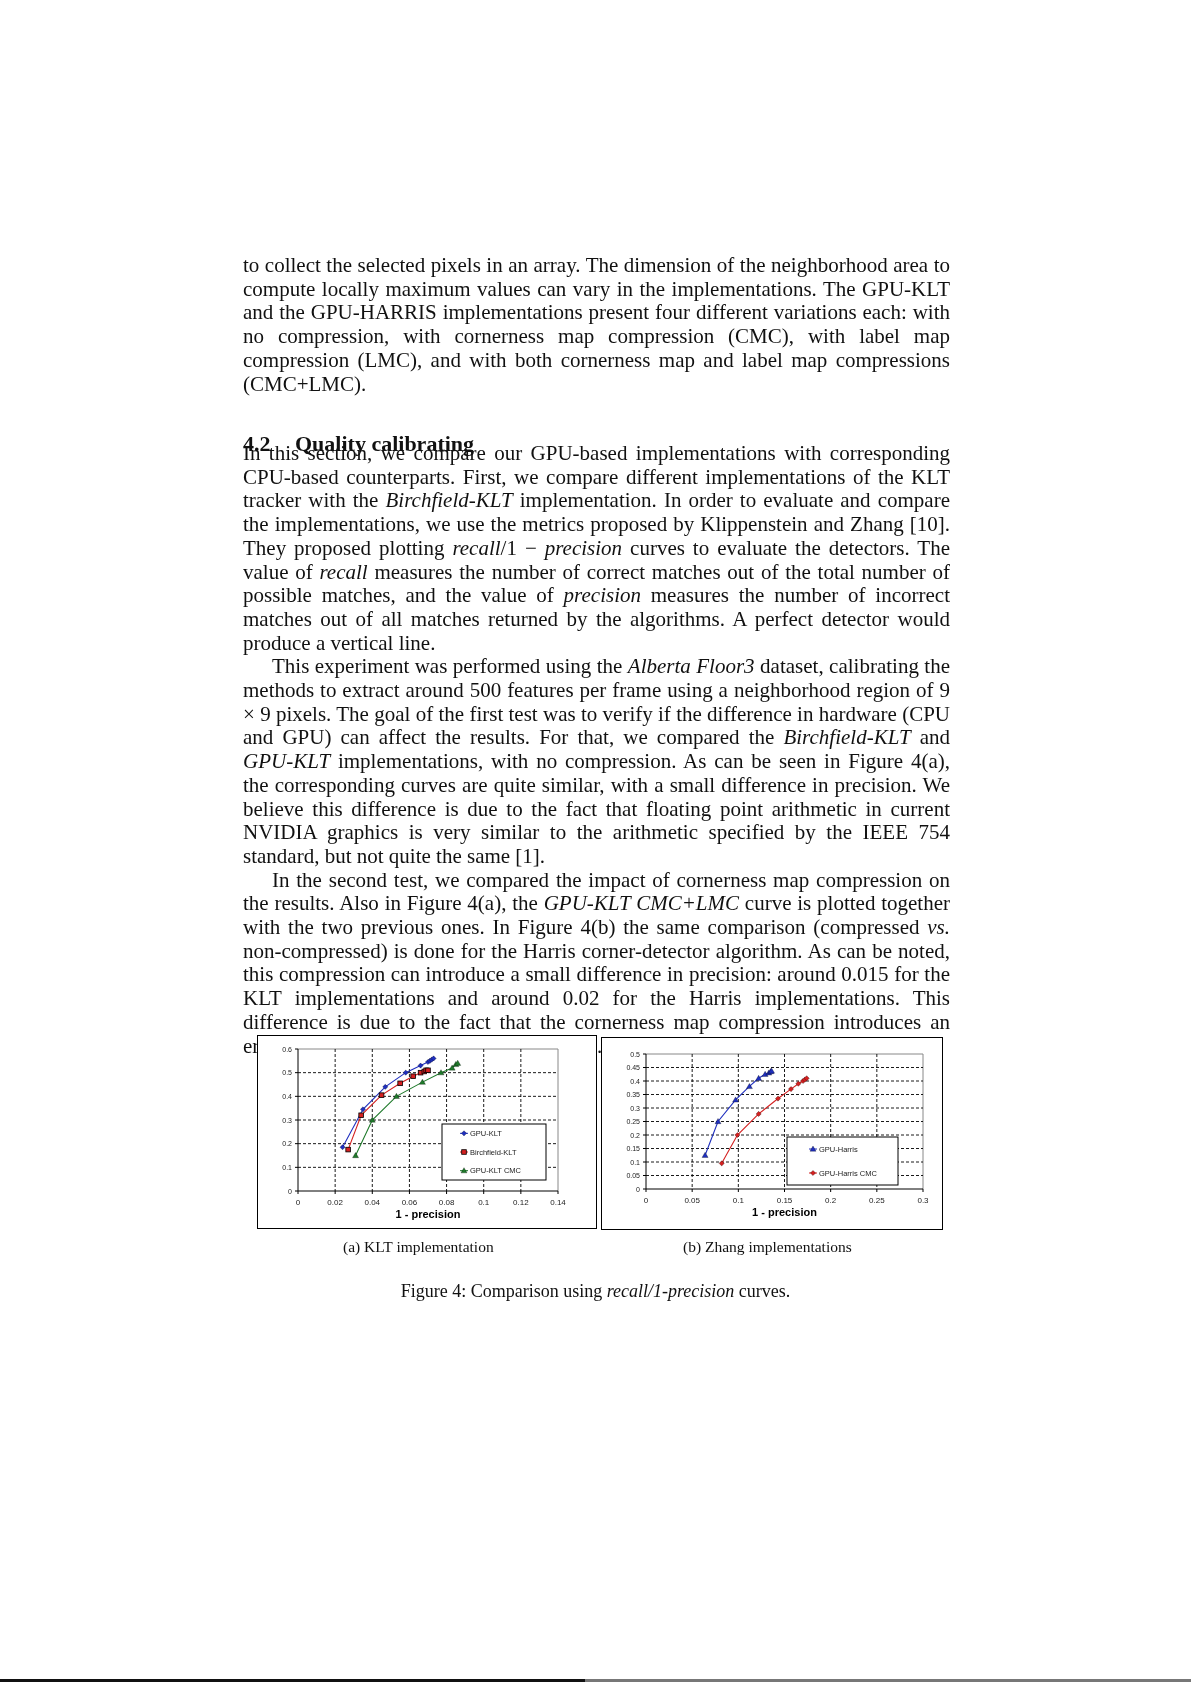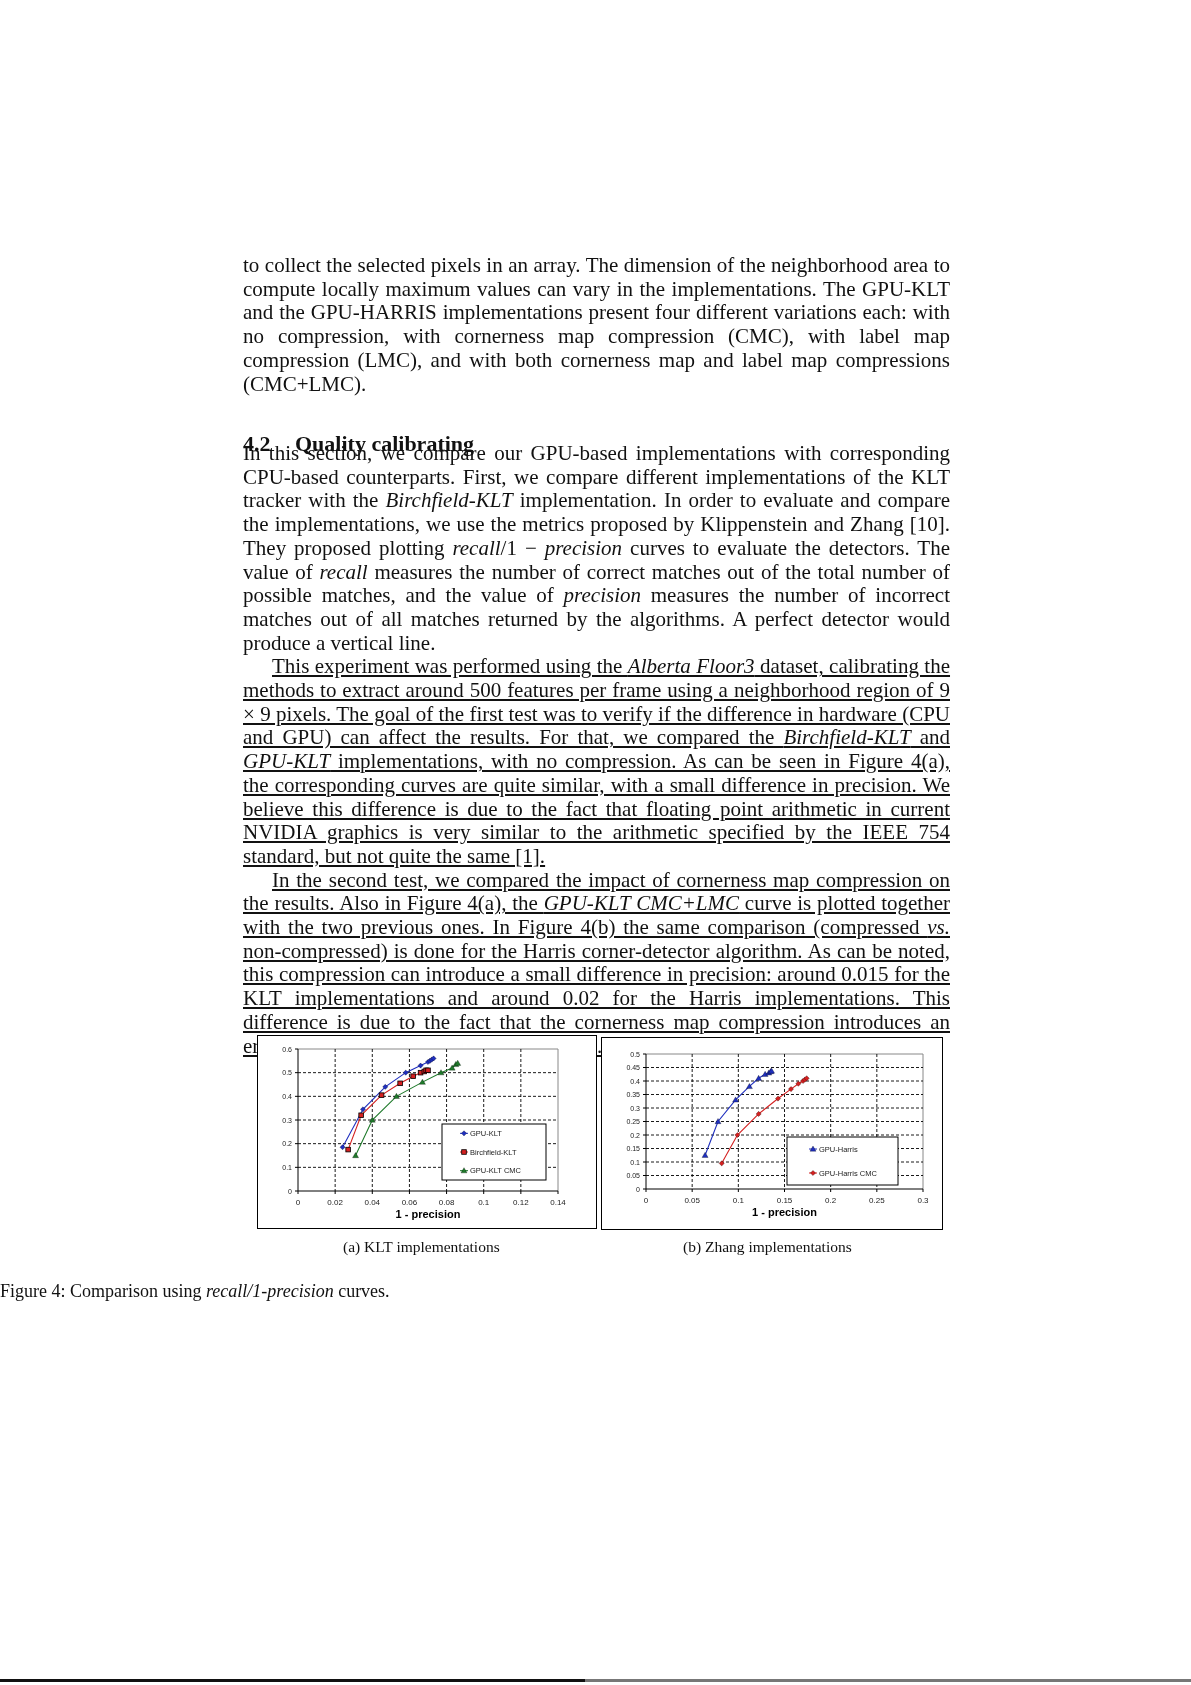--- a/index.html
+++ b/index.html
@@ -1,25 +1,25 @@
 <!DOCTYPE html>
 <html><head>
 <meta charset="utf-8">
 <style>
   html, body { margin:0; padding:0; background:#ffffff; }
   body { width:1191px; height:1685px; position:relative; overflow:hidden; font-family:"Liberation Serif", serif; color:#111; }
   .para { position:absolute; left:243px; width:707px; font-size:21px; line-height:23.7px; text-align:justify; }
   .para p { margin:0; }
-  .para p.indent { text-indent:29px;text-decoration:underline; }
+  .para p.indent { text-indent:29px; }
   .section-title { position:absolute; left:243px; top:403px; font-size:22px; font-weight:bold; font-family:"Liberation Serif", serif; }
   .section-title .num { display:inline-block; width:52px;margin-top:28px; }
   .fig-frame { position:absolute; border:1px solid #000; background:#fff; }
   .chart-svg { position:absolute; left:0; top:0; }
   .subcap { position:absolute; font-size:15.5px; font-family:"Liberation Serif", serif; }
-  .figcap { position:absolute; top:1281px; left:0; width:1191px; text-align:left; font-size:18px; }
+  .figcap { position:absolute; top:1281px; left:0; width:1191px; text-align:center; font-size:18px; }
   .bottom-bar { position:absolute; left:0; top:1679px; width:1191px; height:3px; background:#777; }
   .bottom-bar .dark { position:absolute; left:0; top:0; width:585px; height:3px; background:#111; }
   i { font-style:italic; }
 </style>
 </head>
 <body>
 
 <div class="para" style="top:254px;">
   <p>to collect the selected pixels in an array. The dimension of the neighborhood area to compute locally maximum values can vary in the implementations.  The GPU-KLT and the GPU-HARRIS implementations present four different variations each: with no compression, with cornerness map compression (CMC), with label map compression (LMC), and with both cornerness map and label map compressions (CMC+LMC).</p>
 </div>
@@ -222,20 +222,20 @@
         <line x1="207" y1="111" x2="215" y2="111" stroke="#1f2fbf" stroke-width="1"></line>
         <polygon points="211,108 214,113.2 208,113.2" fill="#1f2fbf" stroke="#000" stroke-width="0.3"></polygon>
         <text x="217" y="113.8" font-size="7.5" fill="#222" font-family="Liberation Sans, sans-serif">GPU-Harris</text>
         <line x1="207" y1="135" x2="215" y2="135" stroke="#d42020" stroke-width="1"></line>
         <polygon points="211,132.4 213.6,135 211,137.6 208.4,135" fill="#d42020" stroke="#000" stroke-width="0.3"></polygon>
         <text x="217" y="137.8" font-size="7.5" fill="#222" font-family="Liberation Sans, sans-serif">GPU-Harris CMC</text>
       </g>
     </svg>
 </div>
 
-<div class="subcap" style="left:343px; top:1238px;">(a)  KLT implementations</div>
+<div class="subcap" style="left:343px; top:1238px;">(a)  KLT implementation</div>
 <div class="subcap" style="left:683px; top:1238px;">(b)  Zhang implementations</div>
 
 <div class="figcap"><span>Figure 4: Comparison using </span><i>recall/1-precision</i><span> curves.</span></div>
 
 <div class="bottom-bar">
     <div class="dark"></div>
   </div>
 
 </body></html>

